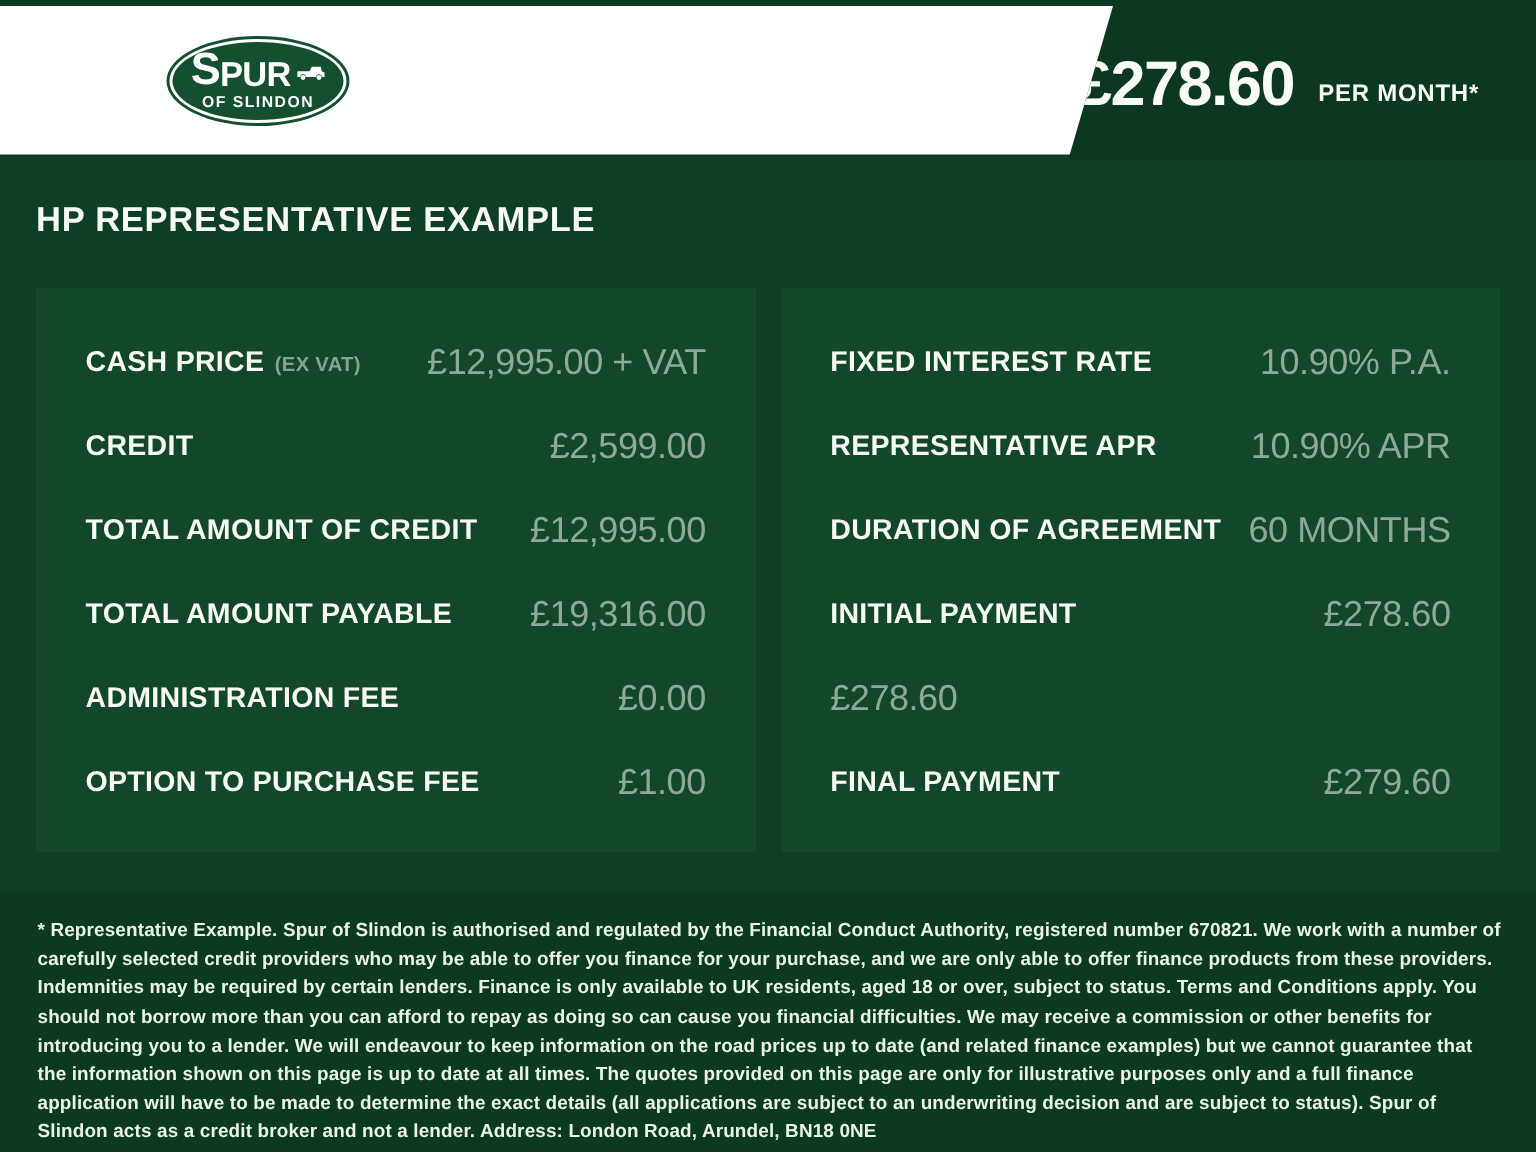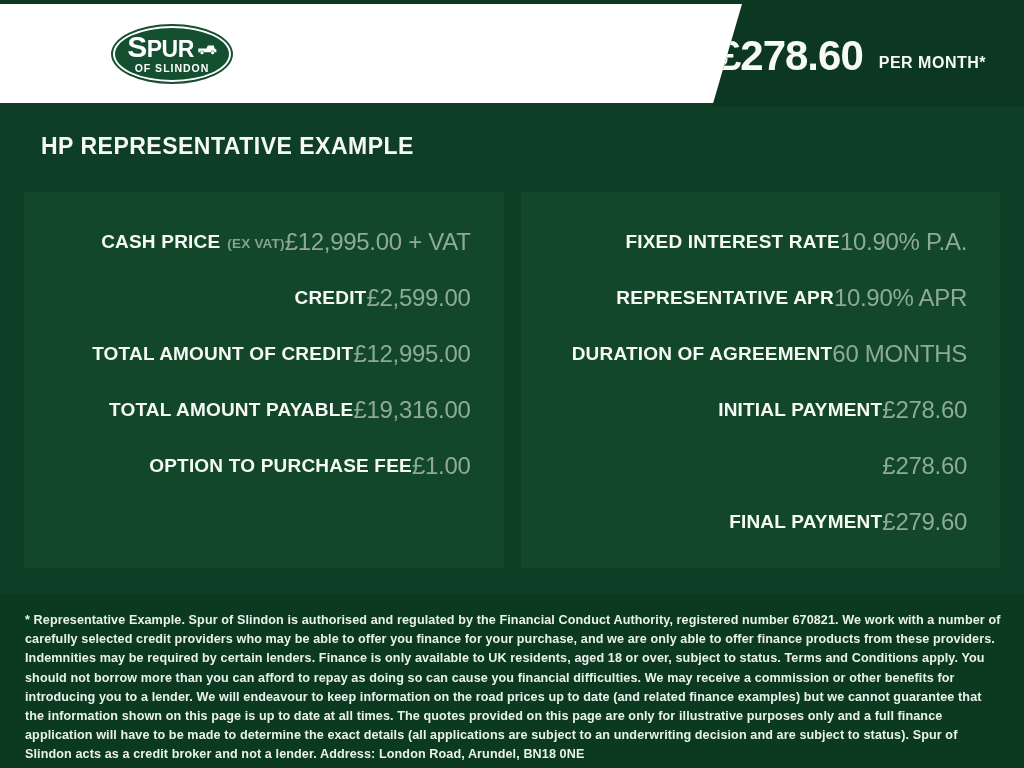--- a/index.html
+++ b/index.html
@@ -54,31 +54,31 @@
   .price-amount{
     color:#f8faf6;font-size:42px;font-weight:bold;letter-spacing:-1px;
   }
   .price-period{
     color:#f8faf6;font-size:16px;font-weight:bold;letter-spacing:0.5px;
     margin-left:16px;margin-top:14px;text-align:right;
   }
   h1.page-title{
     color:var(--label-text);
     font-size:23px;font-weight:bold;letter-spacing:0.5px;
-    margin:30px 0 0 41px;line-height:26px;
+    margin:30px 0 0 24px;line-height:26px;
   }
   .panels{
     display:flex;gap:17px;margin:33px 24px 0 24px;
   }
   .panel{
     flex:1;height:376px;background:var(--panel-bg);
     padding:22px 33px 0 33px;
   }
   .finance-row{
-    height:56px;display:flex;align-items:center;justify-content:flex-end;
+    height:56px;display:flex;align-items:center;justify-content:space-between;
   }
   .row-label{
     color:var(--label-text);font-size:19px;font-weight:bold;letter-spacing:0.2px;
     white-space:nowrap;
   }
   .row-note{
     color:var(--note-text);font-size:13.5px;font-weight:bold;margin-left:7px;
     letter-spacing:0.2px;
   }
   .row-value{
@@ -139,20 +139,24 @@
       </div>
       <div class="finance-row">
         <span class="row-label">TOTAL AMOUNT OF CREDIT</span>
         <span class="row-value">£12,995.00</span>
       </div>
       <div class="finance-row">
         <span class="row-label">TOTAL AMOUNT PAYABLE</span>
         <span class="row-value">£19,316.00</span>
       </div>
       <div class="finance-row">
+        <span class="row-label">ADMINISTRATION FEE</span>
+        <span class="row-value">£0.00</span>
+      </div>
+      <div class="finance-row">
         <span class="row-label">OPTION TO PURCHASE FEE</span>
         <span class="row-value">£1.00</span>
       </div>
     </div>
 
     <div class="panel">
       <div class="finance-row">
         <span class="row-label">FIXED INTEREST RATE</span>
         <span class="row-value">10.90% P.A.</span>
       </div>

